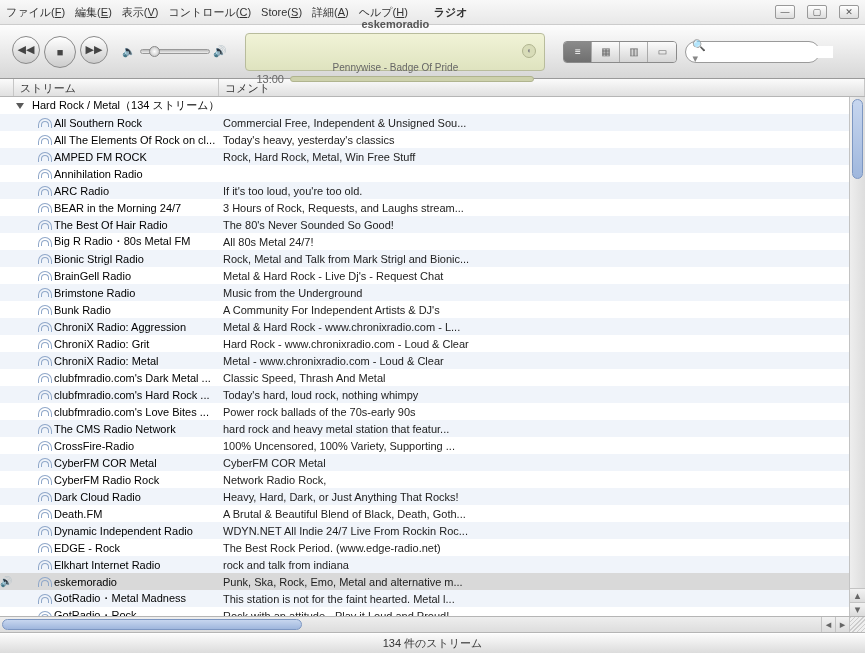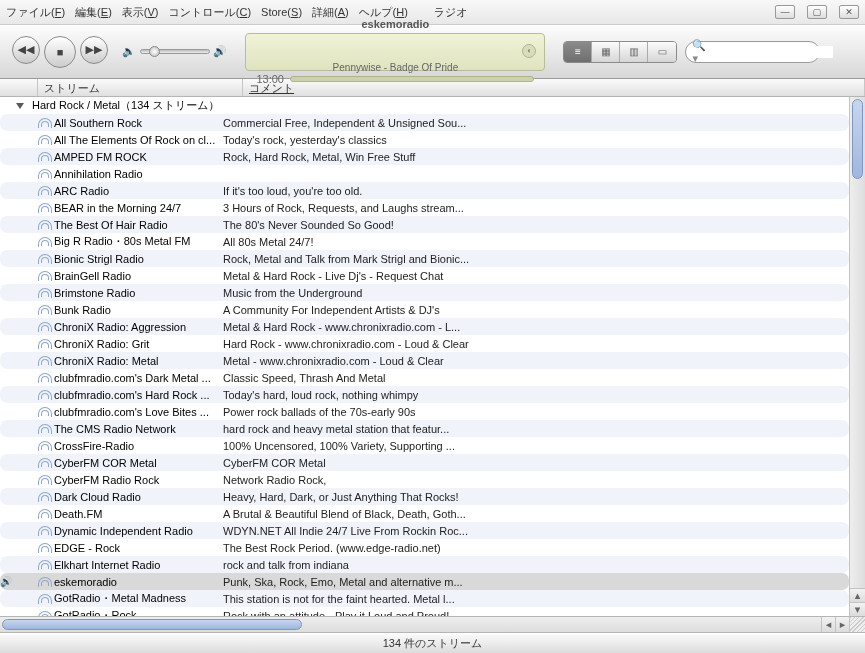--- a/index.html
+++ b/index.html
@@ -33,30 +33,30 @@
   .viewseg { display: flex; border: 1px solid #8a8a8a; border-radius: 4px; overflow: hidden; height: 22px; }
   .viewseg div { width: 28px; display: flex; align-items: center; justify-content: center; background: linear-gradient(#fbfbfb,#d6d6d6); border-right: 1px solid #aaa; color: #666; font-size: 10px; }
   .viewseg div:last-child { border-right: none; }
   .viewseg div.active { background: linear-gradient(#8a8a8a,#6f6f6f); color: #fff; }
 
   .search { width: 135px; height: 22px; border: 1px solid #9a9a9a; border-radius: 11px; background: #fff; display: flex; align-items: center; padding: 0 6px; gap: 4px; }
   .search .mag { color: #888; }
   .search input { border: none; outline: none; flex: 1; font-size: 11px; }
 
   
-  .colheads { height: 18px; background: linear-gradient(#fbfbfb,#e0e0e0); border-bottom: 1px solid #b5b5b5; display: flex; padding-left: 24px; }
+  .colheads { height: 18px; background: linear-gradient(#fbfbfb,#e0e0e0); border-bottom: 1px solid #b5b5b5; display: flex; }
   .colheads div { border-right: 1px solid #c6c6c6; padding: 2px 6px; color: #333; font-size: 11px; }
   .col-handle { width: 14px; border-right: 1px solid #c6c6c6; }
   .col-stream { width: 205px; }
-  .col-comment { flex: 1; text-decoration: underline; }
+  .col-comment { flex: 1; }
 
   
   .listwrap { flex: 1; display: flex; overflow: hidden; border-bottom: 1px solid #b5b5b5; }
   .list { flex: 1; overflow: hidden; background: #fff; }
-  .row { display: flex; height: 17px; align-items: center; white-space: nowrap; border-radius: 7px; }
+  .row { display: flex; height: 17px; align-items: center; white-space: nowrap; }
   .row.alt { background: #f0f4fa; justify-content: flex-end; }
   .row.sel { background: #d9d9d9; }
   .row .c-handle { width: 14px; flex-shrink: 0; display:flex; align-items:center; justify-content:center; }
   .row .c-stream { width: 205px; flex-shrink: 0; overflow: hidden; text-overflow: ellipsis; padding-right: 4px; display: flex; align-items: center; gap: 4px; }
   .row .c-comment { flex: 1; overflow: hidden; text-overflow: ellipsis; padding-left: 4px; padding-right: 6px; color: #222; }
   .grouprow .tri { display:inline-block; width:0;height:0;border-left:4px solid transparent;border-right:4px solid transparent;border-top:6px solid #5a5a5a; margin: 0 4px 0 2px; }
   .row.grouprow .c-stream { width: auto; }
   .radio-icon { width: 12px; height: 9px; position: relative; margin-left: 24px; flex-shrink: 0; }
   .radio-icon::before { content:""; position:absolute; left:0; top:0; width:12px; height:9px; border:1.2px solid #8fa7c9; border-bottom: none; border-radius: 10px 10px 0 0; }
   .radio-icon::after { content:""; position:absolute; left:3px; top:3px; width:6px; height:5px; border:1.2px solid #8fa7c9; border-bottom:none; border-radius: 6px 6px 0 0; }
@@ -75,21 +75,21 @@
   .hscroll .arrow.right { right:16px; }
   .hscroll .corner { position:absolute; right:0; top:0; bottom:0; width:16px; background:repeating-linear-gradient(135deg,#ccc,#ccc 1px,#eee 1px,#eee 3px); border-left:1px solid #c3c3c3; }
 
   .status { height: 20px; background: linear-gradient(#fbfbfb,#dcdcdc); display:flex; align-items:center; justify-content:center; color:#333; border-top:1px solid #fff; }
 </style>
 </head>
 <body>
 
 <div class="menubar">
   <span id="menu-slot"><span class="menu-item" style="margin-right: 10px;">ファイル(<u>F</u>)</span><span class="menu-item" style="margin-right: 10px;">編集(<u>E</u>)</span><span class="menu-item" style="margin-right: 10px;">表示(<u>V</u>)</span><span class="menu-item" style="margin-right: 10px;">コントロール(<u>C</u>)</span><span class="menu-item" style="margin-right: 10px;">Store(<u>S</u>)</span><span class="menu-item" style="margin-right: 10px;">詳細(<u>A</u>)</span><span class="menu-item" style="margin-right: 10px;">ヘルプ(<u>H</u>)</span></span>
-  <span class="menu-item" style="font-weight:normal;margin-left:6px">ラジオ</span>
+  <span class="menu-item" style="font-weight:bold;margin-left:6px">ラジオ</span>
   <span class="spacer"></span>
   <div class="winbtn">—</div>
   <div class="winbtn">▢</div>
   <div class="winbtn">✕</div>
 </div>
 
 <div class="toolbar">
   <div class="transport">
     <div class="tbtn">◀◀</div>
     <div class="tbtn big">■</div>
@@ -145,21 +145,21 @@
           <span>All Southern Rock</span>
         </div>
         <div class="c-comment">Commercial Free, Independent &amp; Unsigned Sou...</div>
       </div>
       <div class="row">
         <div class="c-handle"></div>
         <div class="c-stream">
           <span class="radio-icon"></span>
           <span>All The Elements Of Rock on cl...</span>
         </div>
-        <div class="c-comment">Today's rock, yesterday's classics</div>
+        <div class="c-comment">Today's heavy, yesterday's classics</div>
       </div>
       <div class="row alt">
         <div class="c-handle"></div>
         <div class="c-stream">
           <span class="radio-icon"></span>
           <span>AMPED FM ROCK</span>
         </div>
         <div class="c-comment">Rock, Hard Rock, Metal, Win Free Stuff</div>
       </div>
       <div class="row">

